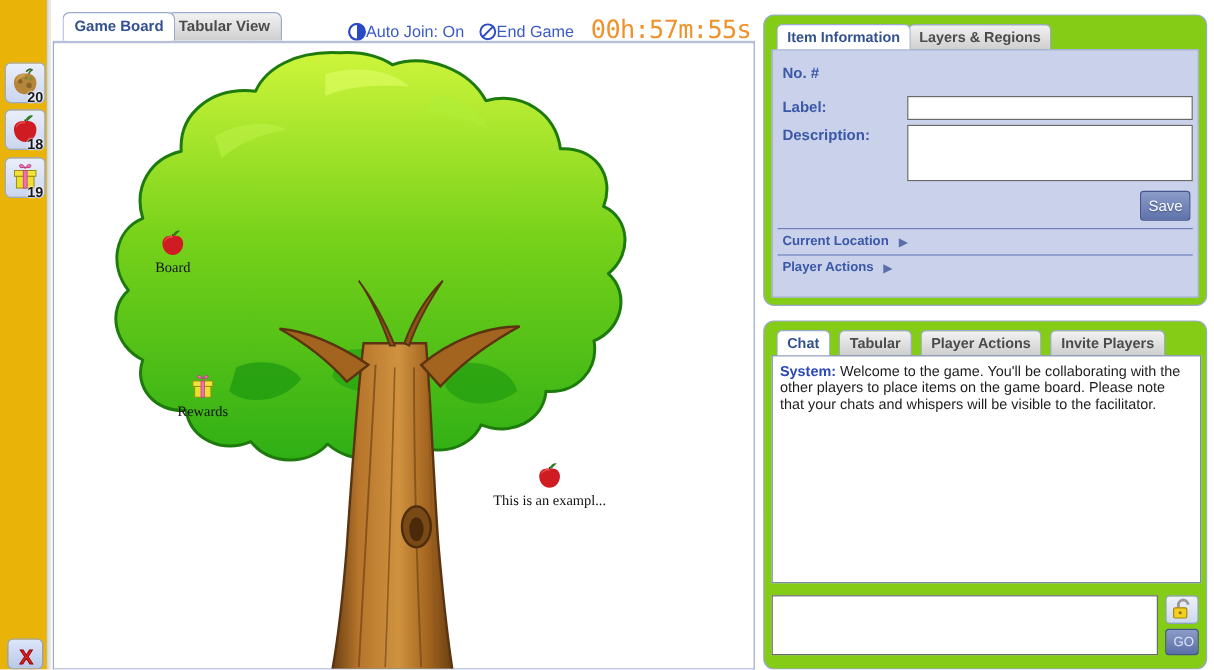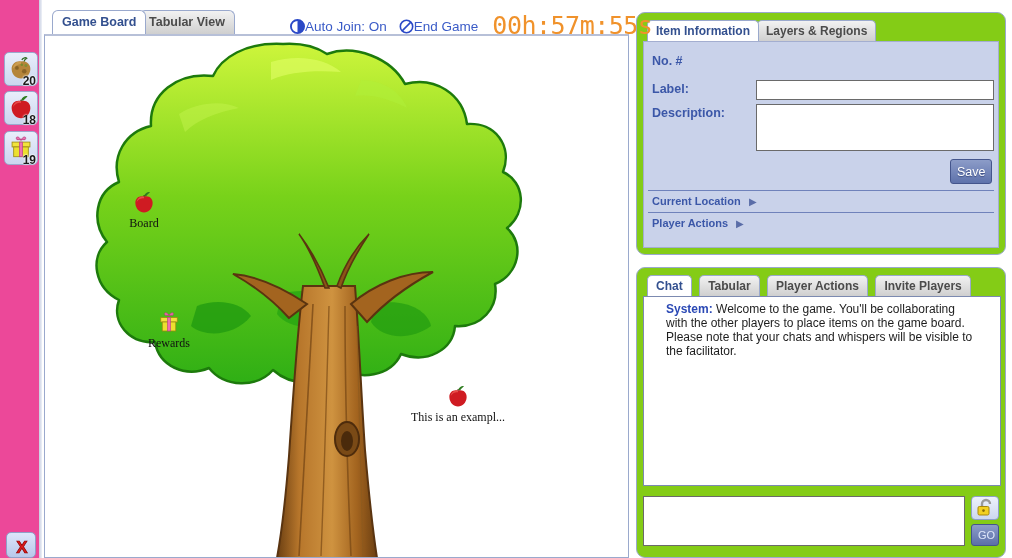--- a/index.html
+++ b/index.html
@@ -12,21 +12,21 @@
   #app {
     position: relative;
     width: 1012px; height: 558px;
     background: #ffffff;
   }
 
   
   #rail {
     position: absolute; left: 0; top: 0;
     width: 42px; height: 558px;
-    background: #ec4899;
+    background: #eab308;
   }
   .rail-btn {
     position: absolute; left: 4px;
     width: 34px; height: 34px;
     background: linear-gradient(#e9eefb, #cbd6ef);
     border: 1px solid #9aa9cd;
     border-radius: 5px;
     box-sizing: border-box;
   }
   .rail-count {
@@ -100,21 +100,21 @@
   #toolbar {
     position: absolute; left: 290px; top: 14px;
     height: 24px;
     display: flex; align-items: center; gap: 6px;
     z-index: 6;
   }
   .tb-item { display: flex; align-items: center; gap: 0; font-size: 13.5px; color: #3a5bc7; white-space: nowrap; }
   #timer {
     margin-left: 8px;
     font-family: "DejaVu Sans Mono", monospace;
-    font-size: 25px; color: #f0922b; letter-spacing: -0.5px;
+    font-size: 21px; color: #f0922b; letter-spacing: -0.5px;
     position: relative; top: -1px;
   }
 
   
   #right-col { position: absolute; left: 636px; top: 12px; width: 370px; }
 
   .roundbox {
     background: #84cc16;
     border: 1px solid #9aa9cd;
     border-radius: 9px;
@@ -170,21 +170,21 @@
     font-size: 10px; color: #5a6da8;
   }
 
   
   #chat-panel { position: absolute; left: 0; top: 255px; width: 370px; height: 291px; }
   #chat-tabs { position: absolute; left: 10px; top: 7px; height: 22px; }
   #chat-tabs .tab { height: 21px; line-height: 20px; font-size: 12px; padding: 0 8px; border-radius: 5px 5px 0 0; position: relative; display:inline-block; top:0; margin-right: 3px; vertical-align: top; }
   #chat-log {
     position: absolute; left: 6px; top: 28px; width: 358px; height: 190px;
     background: #fff; border: 1px solid #7c8ab0; box-sizing: border-box;
-    padding: 5px 22px; font-size: 12px; color: #1d1d1d; line-height: 14px;
+    padding: 5px 6px; font-size: 12px; color: #1d1d1d; line-height: 14px;
     overflow: auto;
     font-family: "Liberation Sans", sans-serif;
   }
   #chat-log b { color: #2b49b5; }
   #chat-input {
     position: absolute; left: 6px; top: 228px; width: 322px; height: 50px;
     background: #fff; border: 1px solid #6a6a6a; box-sizing: border-box;
     font-size: 12px; padding: 3px; resize: none;
     font-family: "Liberation Sans", sans-serif;
   }

